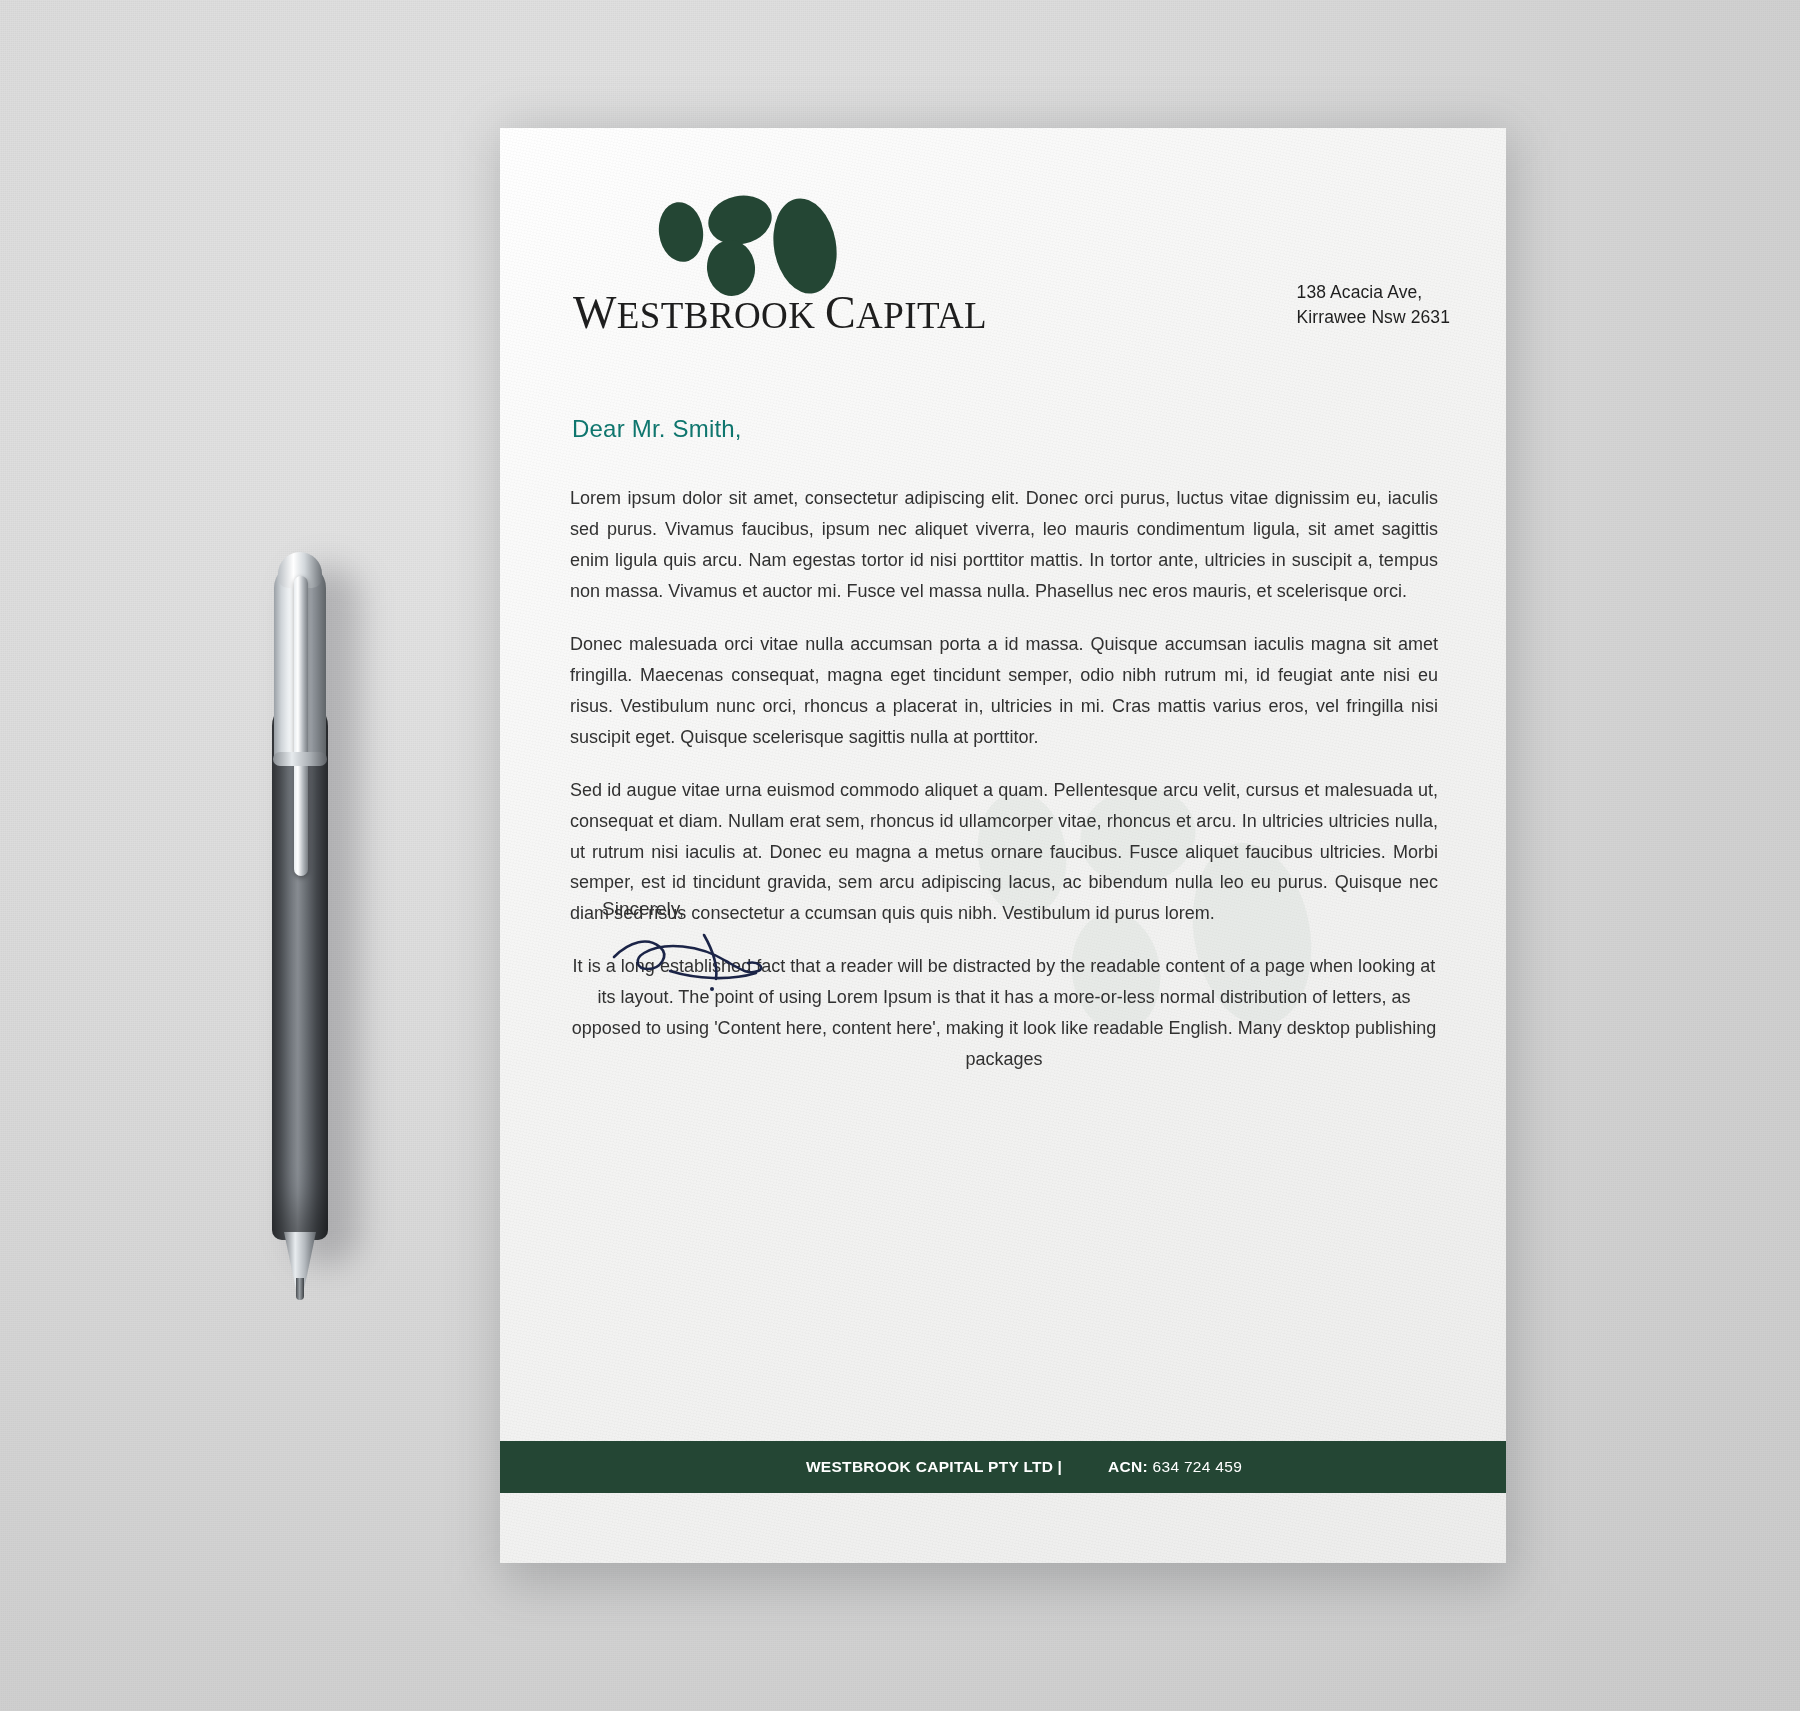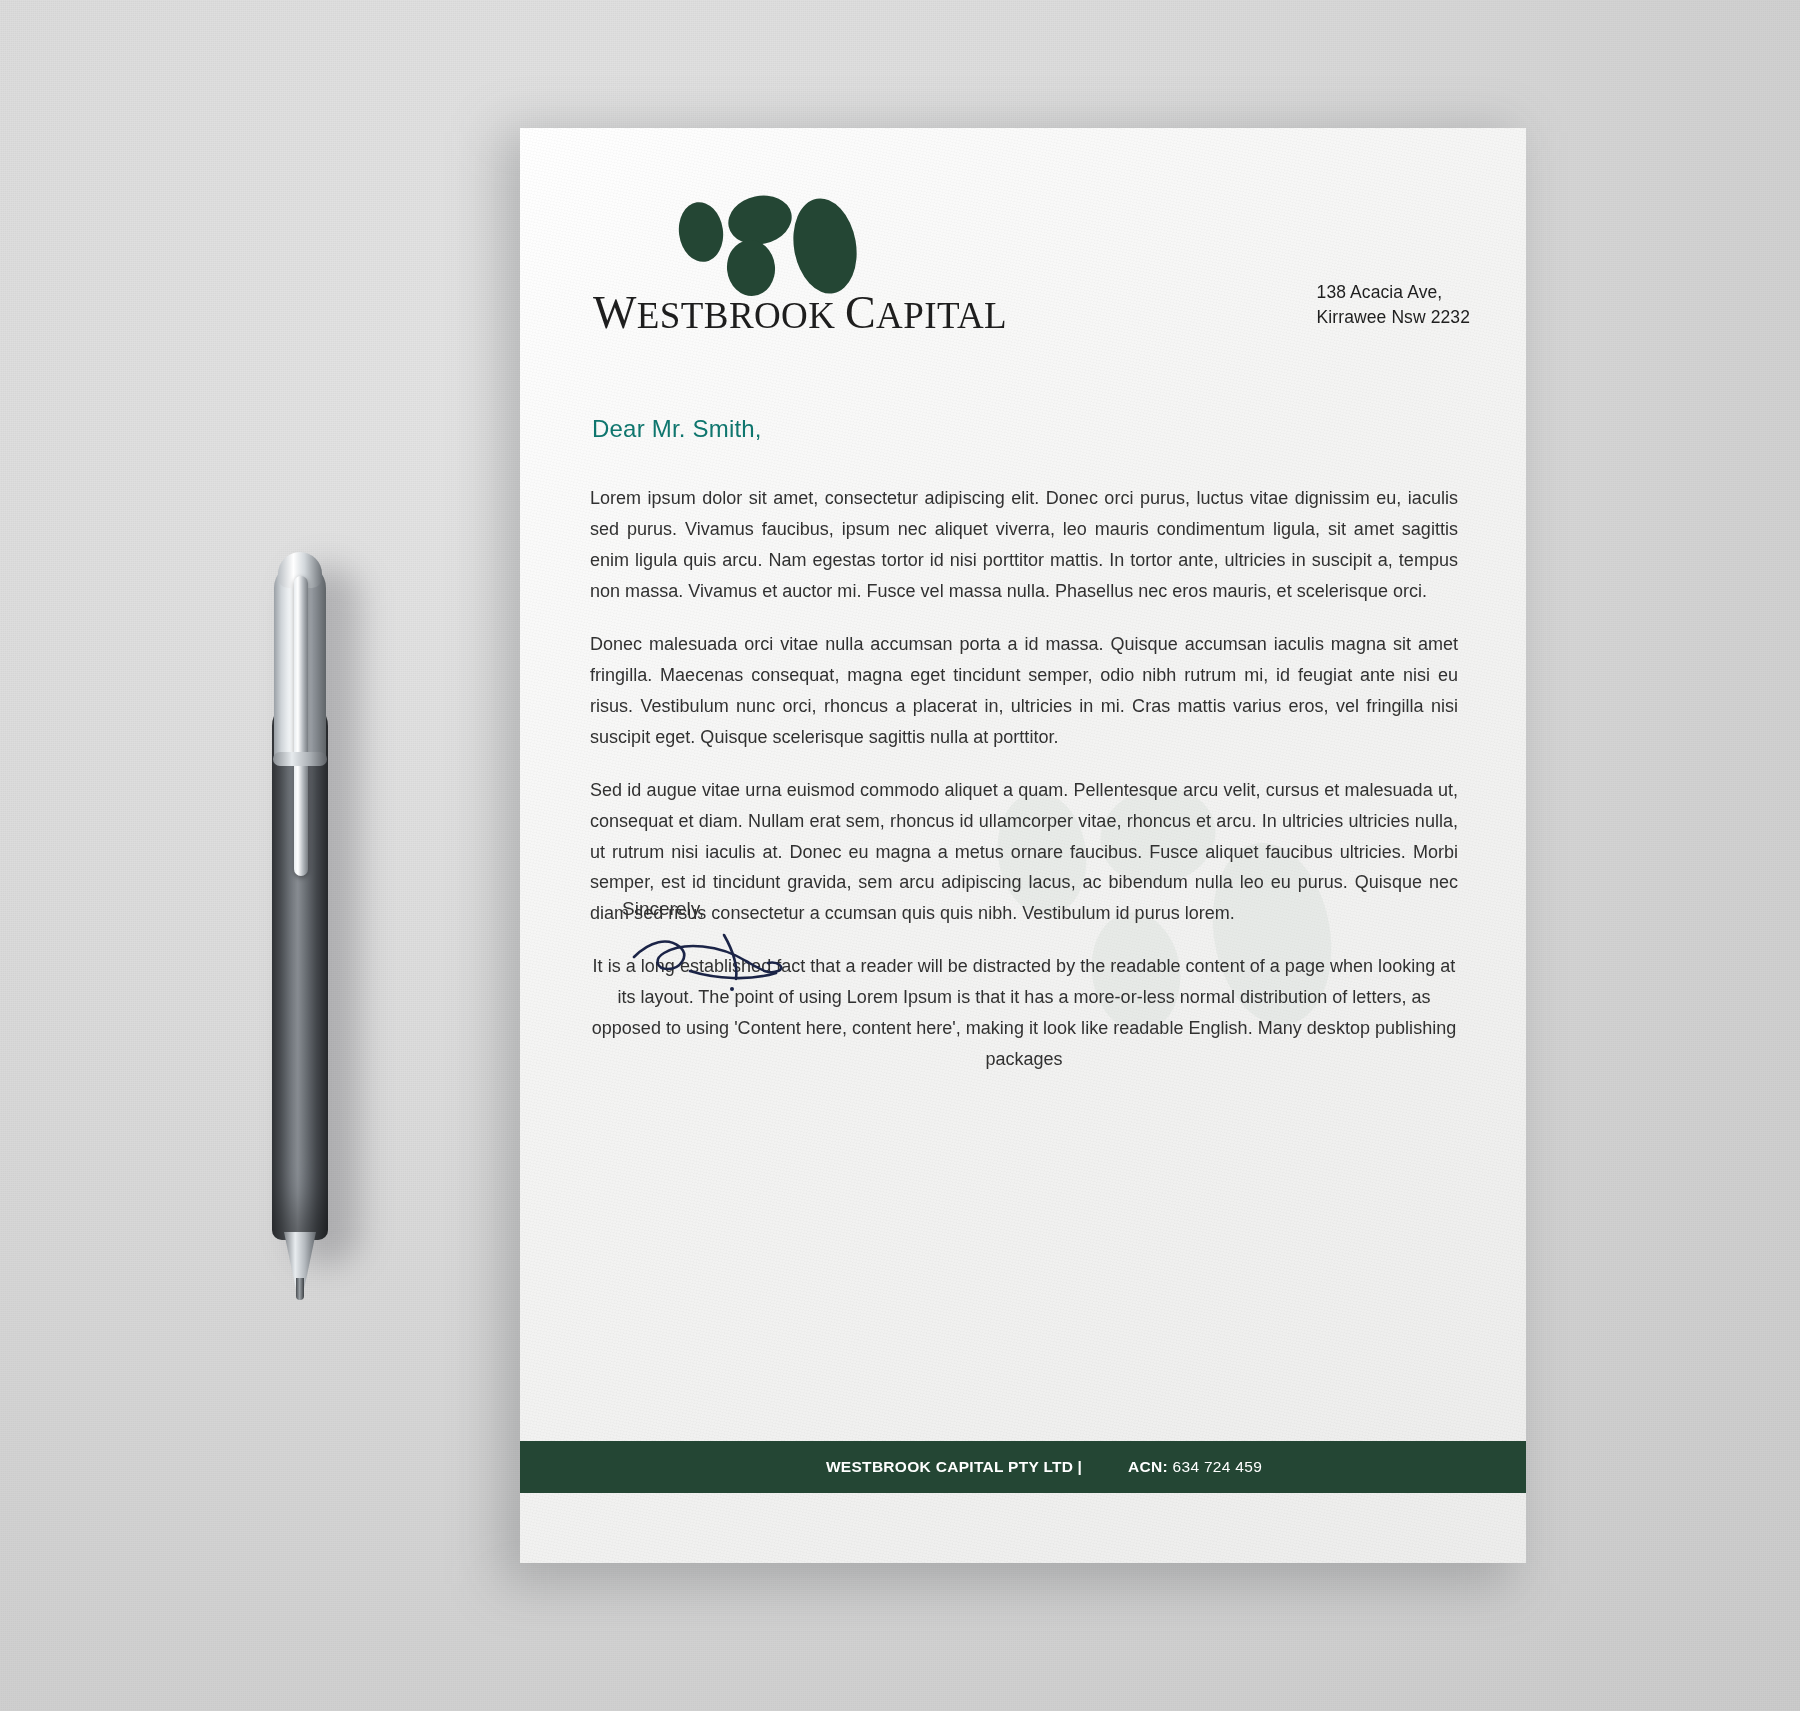--- a/index.html
+++ b/index.html
@@ -134,21 +134,21 @@
     position: absolute;
     left: 500px;
     top: 132px;
     width: 1012px;
     height: 1452px;
     background: rgba(70,72,76,0.28);
     filter: blur(26px);
   }
   .paper {
     position: absolute;
-    left: 520px;
+    left: 500px;
     top: 128px;
     width: 1006px;
     height: 1435px;
     background: #f2f2f1;
     overflow: hidden;
   }
   .paper-texture {
     position: absolute;
     inset: 0;
     background-image:
@@ -313,21 +313,21 @@
           <ellipse cx="150" cy="58" rx="31" ry="48" transform="rotate(-10 150 58)"></ellipse>
         </g>
       </svg>
 
       <div class="brand-name">
         <span class="cap">W</span><span>ESTBROOK</span>&nbsp;<span class="cap">C</span><span>APITAL</span>
       </div>
 
       <div class="address">
         <div>138 Acacia Ave,</div>
-        <div>Kirrawee Nsw 2232</div>
+        <div>Kirrawee Nsw 2631</div>
       </div>
 
       <div class="salutation">Dear Mr. Smith,</div>
 
       <div class="letter-body">
         <p>Lorem ipsum dolor sit amet, consectetur adipiscing elit. Donec orci purus, luctus vitae dignissim eu, iaculis sed purus. Vivamus faucibus, ipsum nec aliquet viverra, leo mauris condimentum ligula, sit amet sagittis enim ligula quis arcu. Nam egestas tortor id nisi porttitor mattis. In tortor ante, ultricies in suscipit a, tempus non massa. Vivamus et auctor mi. Fusce vel massa nulla. Phasellus nec eros mauris, et scelerisque orci.</p>
         <p>Donec malesuada orci vitae nulla accumsan porta a id massa. Quisque accumsan iaculis magna sit amet fringilla. Maecenas consequat, magna eget tincidunt semper, odio nibh rutrum mi, id feugiat ante nisi eu risus. Vestibulum nunc orci, rhoncus a placerat in, ultricies in mi. Cras mattis varius eros, vel fringilla nisi suscipit eget. Quisque scelerisque sagittis nulla at porttitor.</p>
         <p>Sed id augue vitae urna euismod commodo aliquet a quam. Pellentesque arcu velit, cursus et malesuada ut, consequat et diam. Nullam erat sem, rhoncus id ullamcorper vitae, rhoncus et arcu. In ultricies ultricies nulla, ut rutrum nisi iaculis at. Donec eu magna a metus ornare faucibus. Fusce aliquet faucibus ultricies. Morbi semper, est id tincidunt gravida, sem arcu adipiscing lacus, ac bibendum nulla leo eu purus. Quisque nec diam sed risus consectetur a ccumsan quis quis nibh. Vestibulum id purus lorem.</p>
         <p class="ragged">It is a long established fact that a reader will be distracted by the readable content of a page when looking at its layout. The point of using Lorem Ipsum is that it has a more-or-less normal distribution of letters, as opposed to using 'Content here, content here', making it look like readable English. Many desktop publishing packages</p>
       </div>

